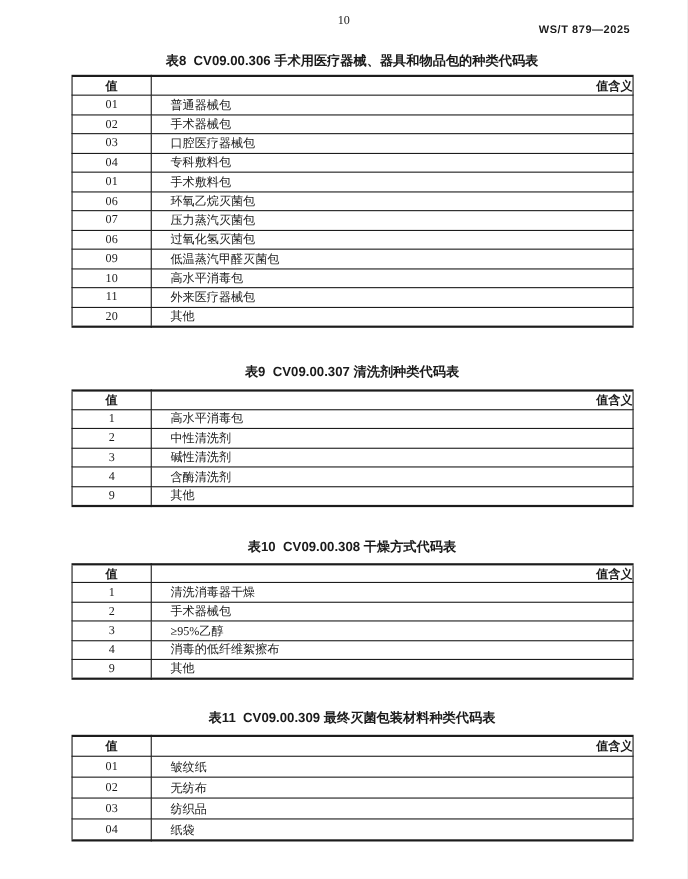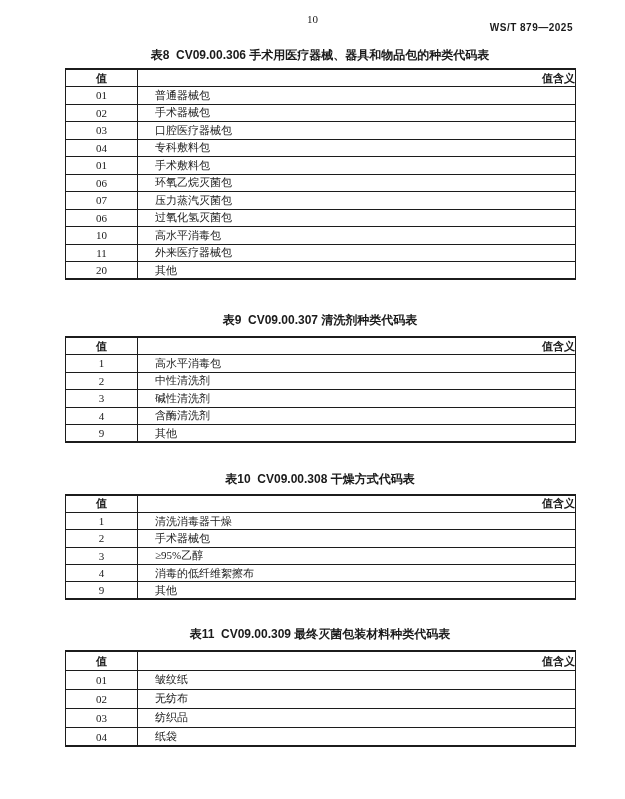--- a/index.html
+++ b/index.html
@@ -131,20 +131,24 @@
             </tr>
             <tr>
               <td class="cell-value">07</td>
               <td class="cell-meaning">压力蒸汽灭菌包</td>
             </tr>
             <tr>
               <td class="cell-value">06</td>
               <td class="cell-meaning">过氧化氢灭菌包</td>
             </tr>
             <tr>
+              <td class="cell-value">09</td>
+              <td class="cell-meaning">低温蒸汽甲醛灭菌包</td>
+            </tr>
+            <tr>
               <td class="cell-value">10</td>
               <td class="cell-meaning">高水平消毒包</td>
             </tr>
             <tr>
               <td class="cell-value">11</td>
               <td class="cell-meaning">外来医疗器械包</td>
             </tr>
             <tr>
               <td class="cell-value">20</td>
               <td class="cell-meaning">其他</td>

